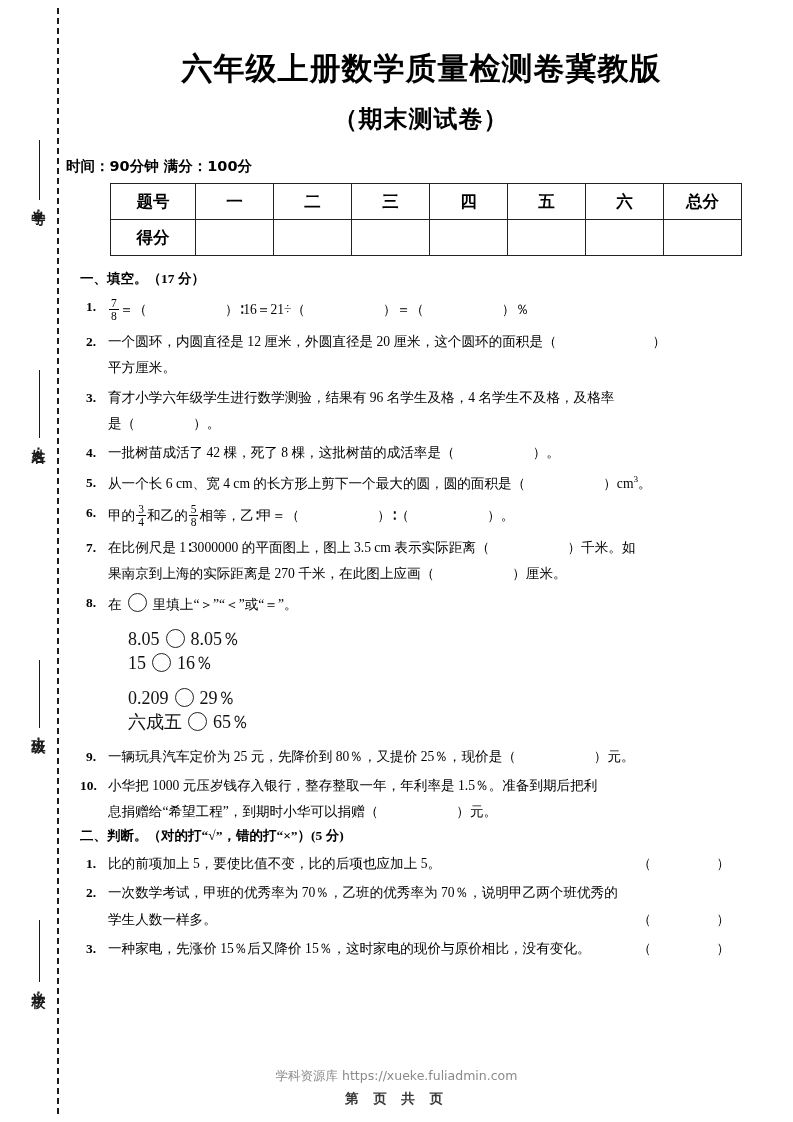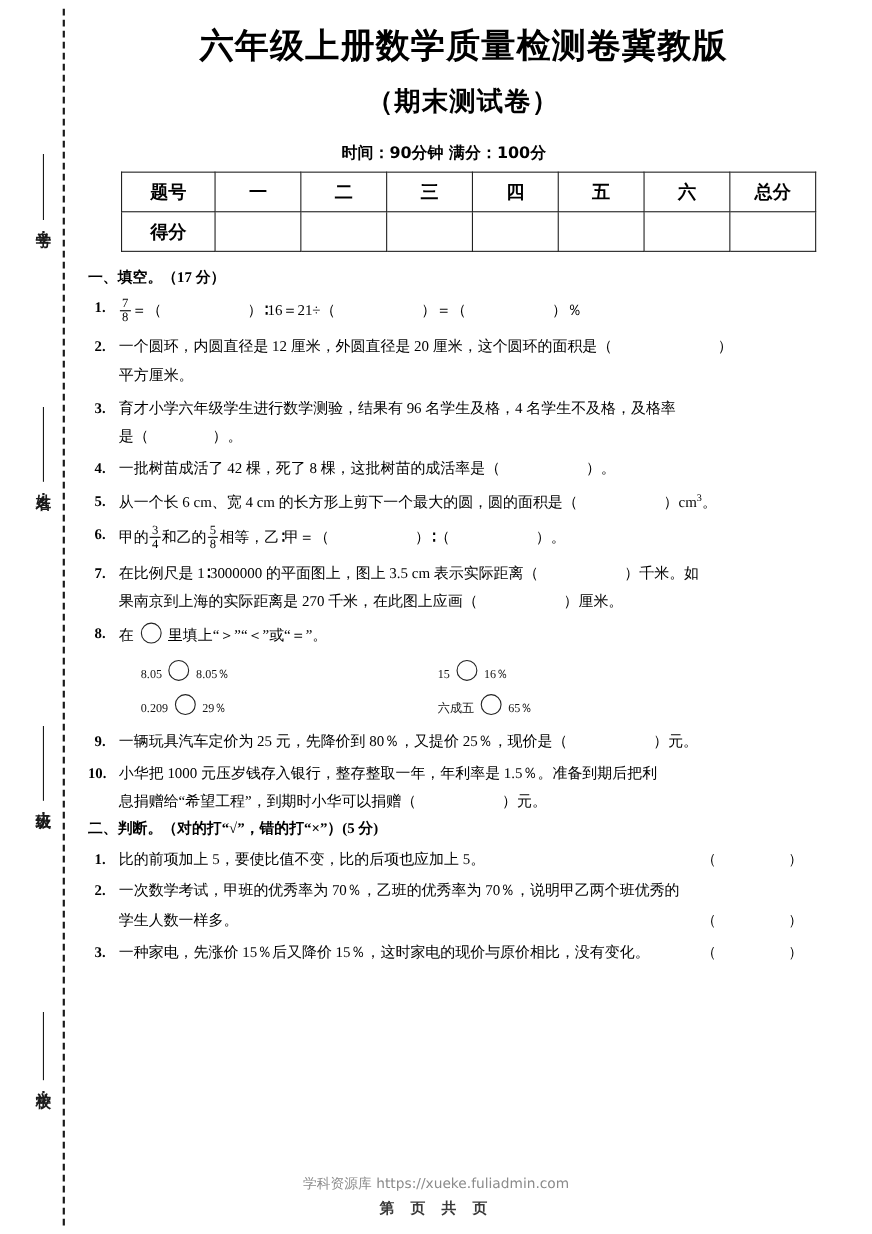--- a/index.html
+++ b/index.html
@@ -59,21 +59,21 @@
   
   .sheet {
     position: absolute;
     left: 66px;
     top: 0;
     width: 727px;
     height: 1122px;
   }
 
   .title-main {
-    margin: 21px 0 0 0;
+    margin: 48px 0 0 0;
     text-align: center;
     font-family: "DejaVu Sans", sans-serif;
     font-weight: bold;
     font-size: 31px;
     letter-spacing: 1px;
     color: #000;
     padding-right: 16px;
   }
   .title-sub {
     margin: 13px 1px 0 0;
@@ -81,21 +81,21 @@
     font-family: "DejaVu Sans", sans-serif;
     font-weight: bold;
     font-size: 24px;
     letter-spacing: 1px;
     color: #000;
     padding-right: 16px;
   }
 
   .meta-line {
     margin: 22px 52px 0 0;
-    text-align: center;
+    text-align: left;
     font-family: "DejaVu Sans", sans-serif;
     font-weight: bold;
     font-size: 14.5px;
     color: #000;
   }
 
   
   .score-table-wrap {
     margin: 7px 0 0 44px;
     width: 609px;
@@ -174,21 +174,22 @@
     height: 17px;
     border: 1.3px solid #222;
     border-radius: 50%;
     vertical-align: -3px;
     margin: 0 6px;
   }
   .cmp-row {
     margin: 11px 0 0 62px;
     width: 600px;
     display: flex;
-    font-size: 11px;
+    font-size: 18px;
+    flex-direction: column;
   }
   .cmp-item { width: 270px; }
   .tf-inline { float: right; font-size: 13.4px; letter-spacing: 26px; }
 
   
   .footer-wm {
     position: absolute;
     left: 0;
     right: 0;
     top: 1068px;

